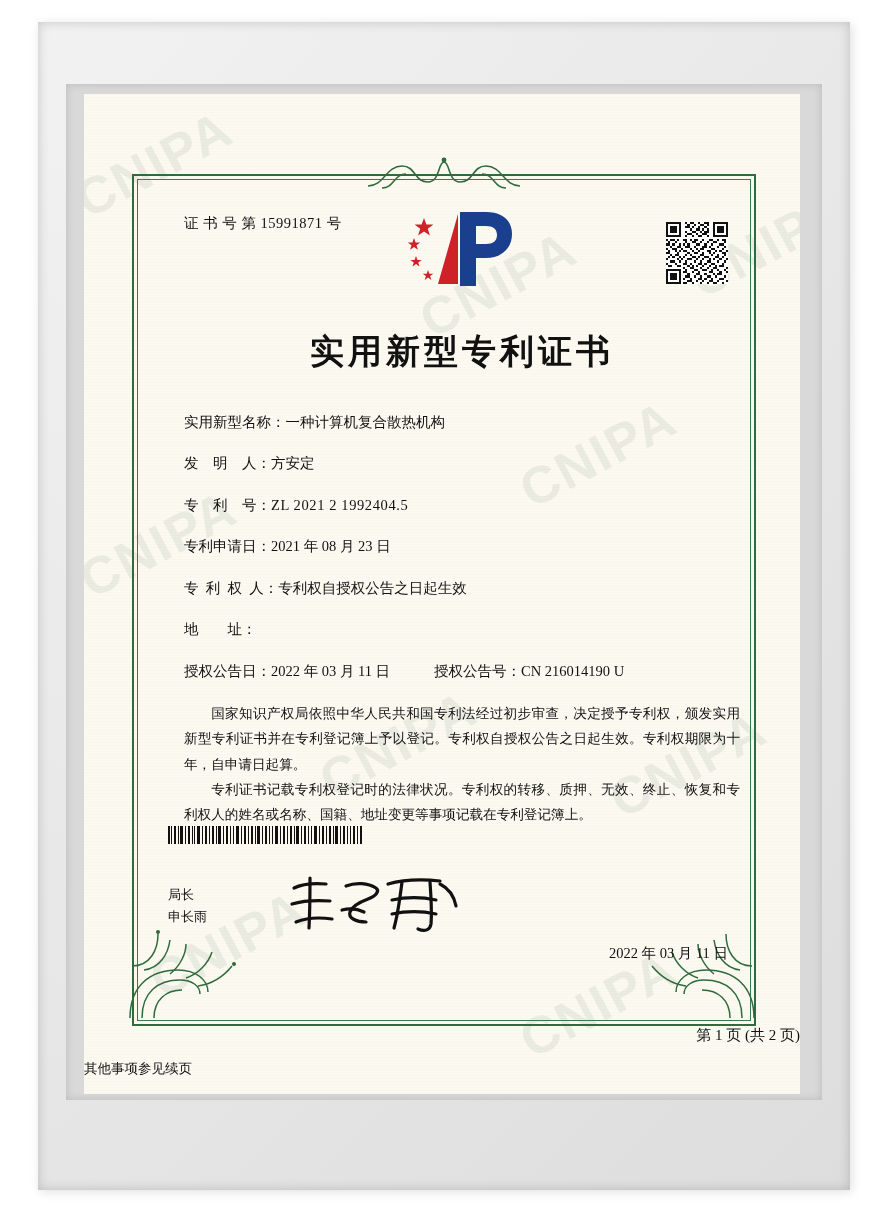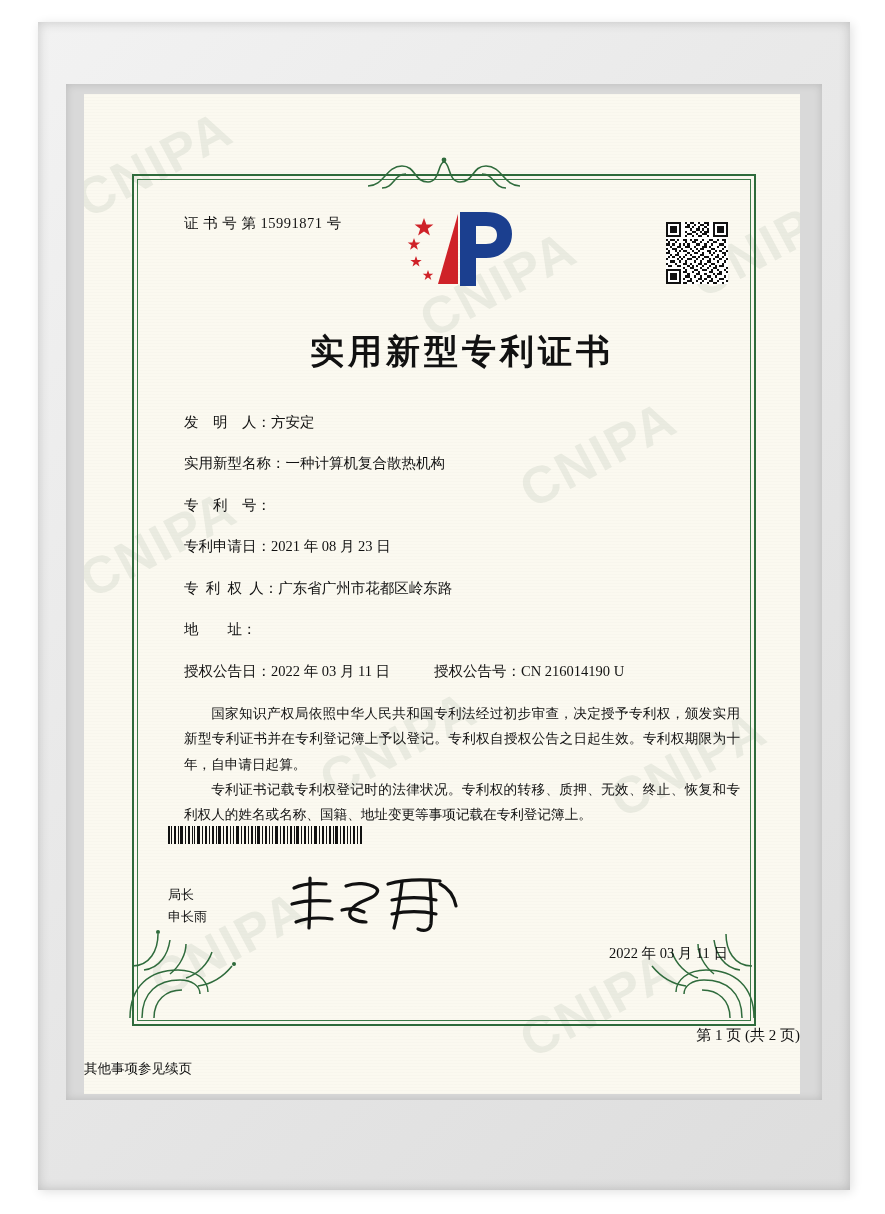--- a/index.html
+++ b/index.html
@@ -528,41 +528,42 @@
 
     <div class="content">
 
       <div class="cert-no">证 书 号 第 15991871 号</div>
 
       <div class="title">实用新型专利证书</div>
 
       <div class="fields">
 
         <div class="field-row">
+          <span class="field-label">实用新型名称：</span>
+          <span class="field-value">一种计算机复合散热机构</span>
+        </div>
+
+        <div class="field-row">
           <span class="field-label">发    明    人：</span>
           <span class="field-value">方安定</span>
         </div>
 
         <div class="field-row">
-          <span class="field-label">实用新型名称：</span>
-          <span class="field-value">一种计算机复合散热机构</span>
-        </div>
-
-        <div class="field-row">
           <span class="field-label">专    利    号：</span>
+          <span class="field-value mono">ZL 2021 2 1992404.5</span>
         </div>
 
         <div class="field-row">
           <span class="field-label">专利申请日：</span>
           <span class="field-value">2021 年 08 月 23 日</span>
         </div>
 
         <div class="field-row">
           <span class="field-label">专  利  权  人：</span>
-          <span class="field-value">广东省广州市花都区岭东路</span>
+          <span class="field-value">专利权自授权公告之日起生效</span>
         </div>
 
         <div class="field-row">
           <span class="field-label">地        址：</span>
         </div>
 
         <div class="row-inline">
           <span class="field-label">授权公告日：</span>
           <span>2022 年 03 月 11 日</span>
           <span class="inline-gap"></span>

